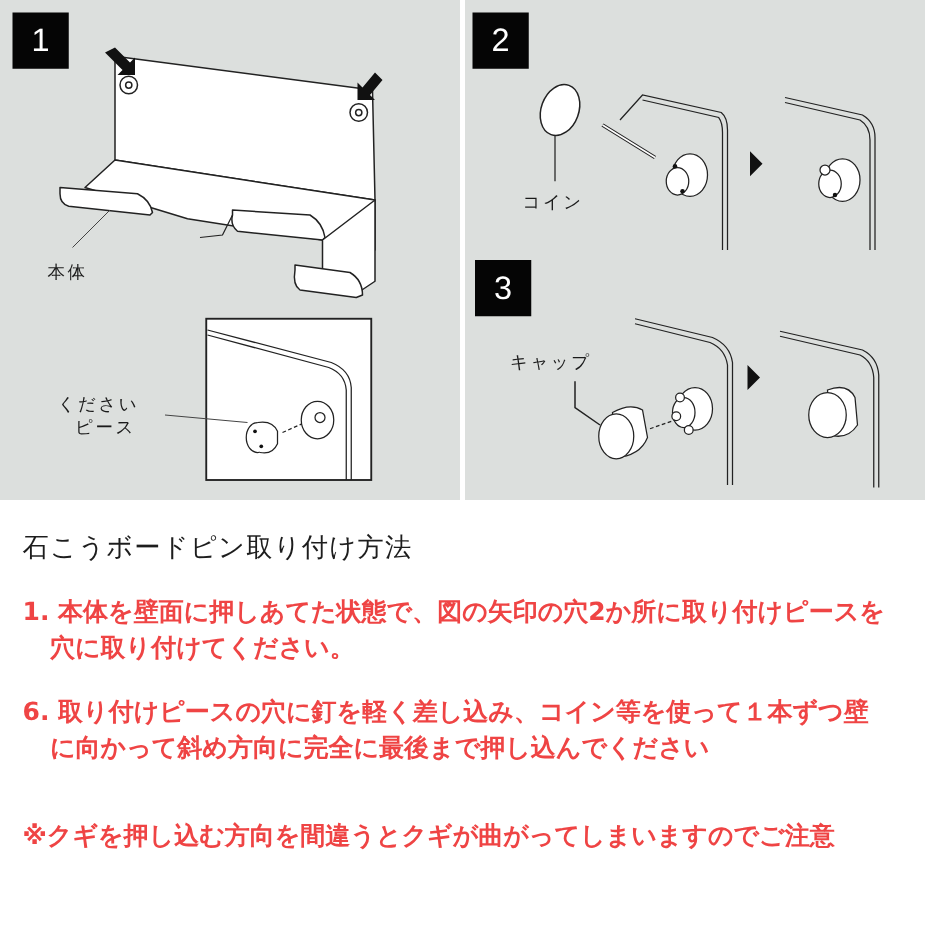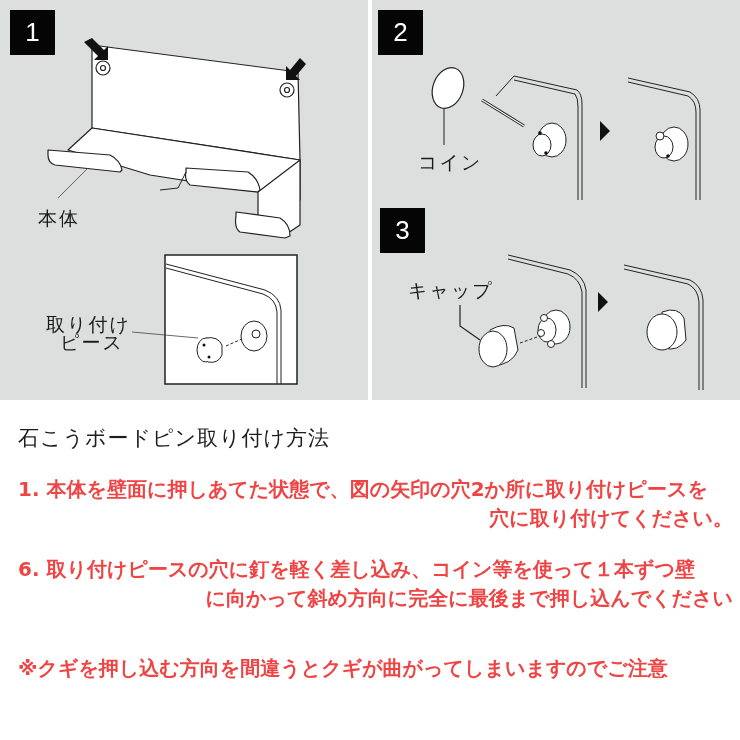--- a/index.html
+++ b/index.html
@@ -10,30 +10,30 @@
   #panel1 { left: 0; top: 0; width: 368px; height: 400px; }
   #panel2 { left: 372px; top: 0; width: 368px; height: 200px; }
   #panel3 { left: 372px; top: 200px; width: 368px; height: 200px; }
 
   .badge {
     position: absolute; width: 45px; height: 45px; background: #050505; color: #fff;
     font-family: "Liberation Sans", sans-serif; font-size: 26px; line-height: 45px; text-align: center;
   }
   .panel svg { position: absolute; left: 0; top: 0; }
   .label {
-    position: absolute; font-size: 19px; color: #1a1a1a; letter-spacing: 2px; line-height: 20px;
+    position: absolute; font-size: 14px; color: #1a1a1a; letter-spacing: 2px; line-height: 20px;
     font-family: "DejaVu Sans", sans-serif;
     text-align: right;
   }
 
   .text-section { position: absolute; left: 0; top: 400px; width: 740px; height: 408px; background: #fff; }
   .title { position: absolute; left: 18px; top: 24px; font-size: 21px; color: #1d1d1d; letter-spacing: 1px; }
   .step { position: absolute; left: 18px; font-size: 20px; line-height: 29px; color: #ef4444; width: 715px; font-weight: bold; }
   .step .line { display: block; white-space: nowrap; }
-  .step .indent { padding-left: 22px; text-align: right; }
+  .step .indent { padding-left: 22px; }
 </style>
 </head>
 <body>
 
 <div class="panel" id="panel1">
   <svg width="368" height="400" viewBox="0 0 368 400">
     <g fill="#fff" stroke="#222" stroke-width="1.2" stroke-linejoin="round">
 
       <polygon points="92,45 298,72 300,160 92,128"></polygon>
 
@@ -71,21 +71,21 @@
     <path d="M206,338 Q218,336 222,345 L222,355 Q218,364 208,362" fill="#fff" stroke="#222" stroke-width="1"></path>
     <circle cx="204" cy="345" r="1.5" fill="#111"></circle>
       <circle cx="209" cy="357" r="1.5" fill="#111"></circle>
     <line x1="226" y1="346" x2="244" y2="338" stroke="#222" stroke-width="1" stroke-dasharray="3,2"></line>
     <ellipse cx="254" cy="336" rx="13" ry="15" fill="#fff" stroke="#222" stroke-width="1"></ellipse>
     <circle cx="256" cy="334" r="4" fill="#fff" stroke="#222" stroke-width="1"></circle>
     <line x1="132" y1="332" x2="198" y2="338" stroke="#444" stroke-width="0.8"></line>
   </svg>
   <div class="badge" style="left:10px; top:10px;">1</div>
   <div class="label" style="left:38px; top:208px;">本体</div>
-  <div class="label" style="left:46px; top:314px;">取り付け</div>
+  <div class="label" style="left:46px; top:314px;">ください</div>
   <div class="label" style="left:60px; top:332px;">ピース</div>
 </div>
 
 <div class="panel" id="panel2">
   <svg width="368" height="200" viewBox="0 0 368 200">
 
     <ellipse cx="76" cy="88" rx="15" ry="21" transform="rotate(20 76 88)" fill="#fff" stroke="#222" stroke-width="1.2"></ellipse>
     <line x1="72" y1="108" x2="72" y2="145" stroke="#222" stroke-width="1"></line>
 
     <path d="M124,96 L142,76 L205,90 Q210,94 210,104 L210,200" fill="none" stroke="#222" stroke-width="1"></path>

